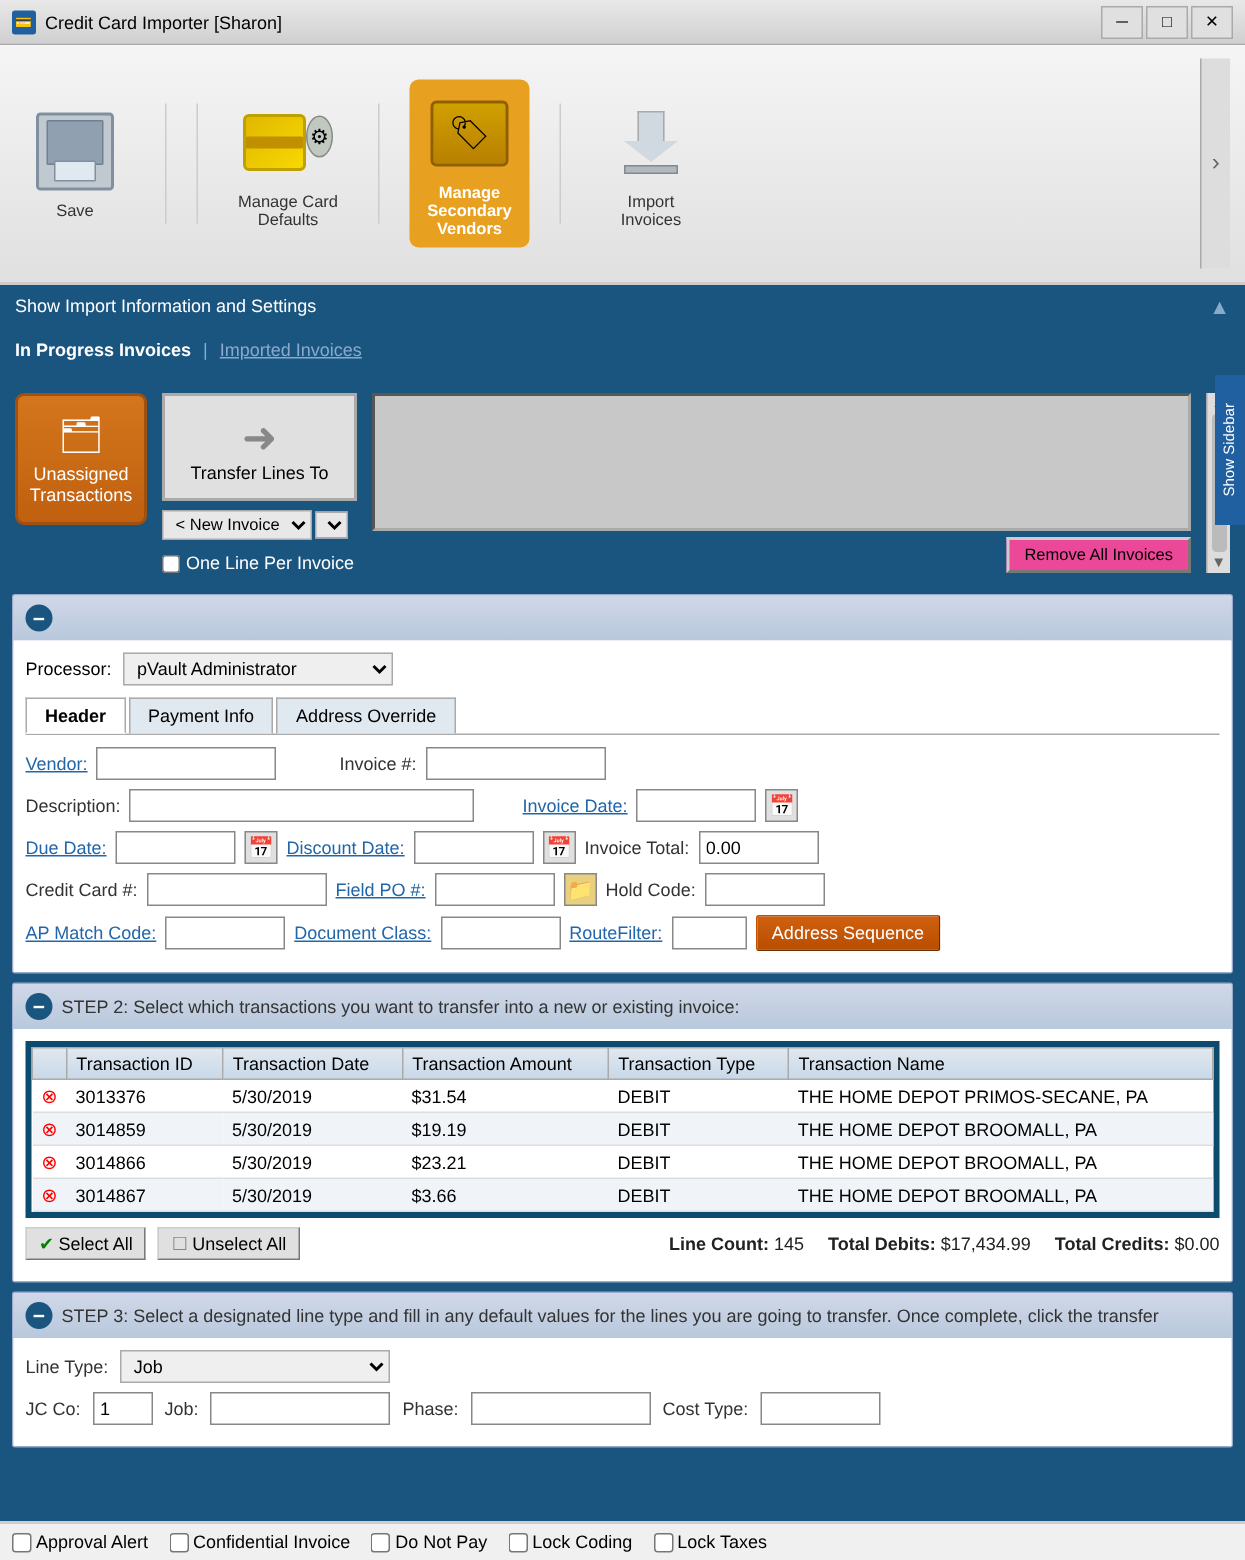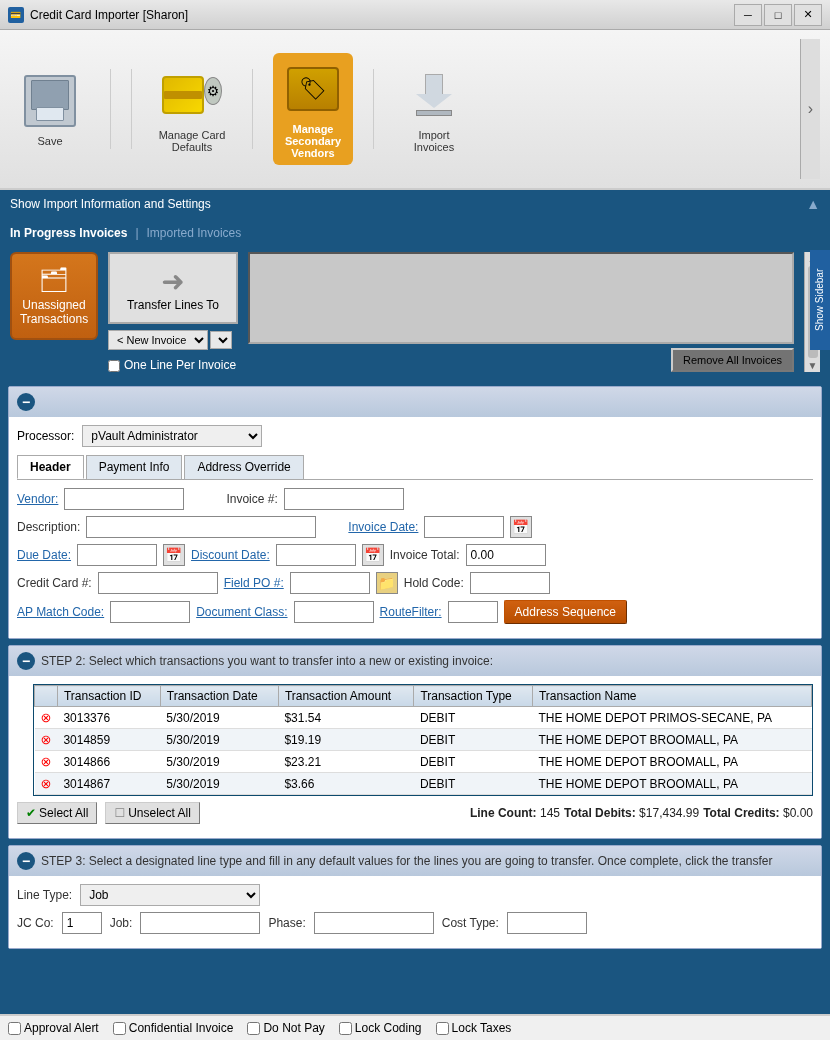--- a/index.html
+++ b/index.html
@@ -57,24 +57,24 @@
     .main { background: #1a5580; padding: 0; height: calc(1040px - 190px); overflow-y: auto; }
 
     
     .import-info-bar {
       background: #1a5580; color: white; padding: 6px 10px;
       cursor: pointer; font-size: 12px; display: flex; align-items: center;
     }
 
     
     .invoice-panel { background: #1a5580; padding: 8px 10px; }
-    .invoice-tabs { display: flex; align-items: center; margin-bottom: 12px; }
+    .invoice-tabs { display: flex; align-items: center; margin-bottom: 22px; }
     .invoice-tab-label { color: white; font-size: 12px; }
     .invoice-tab-sep { color: #88aacc; margin: 0 8px; }
-    .invoice-tab-label.inactive { color: #88aacc; cursor: pointer; }
+    .invoice-tab-label.inactive { color: #88aacc; cursor: pointer; text-decoration: underline; }
 
     .invoice-area { display: flex; gap: 10px; }
     .unassigned-btn {
       background: linear-gradient(to bottom, #d4761c, #c06010);
       color: white; width: 88px; height: 88px;
       border: 2px solid #a05010; border-radius: 6px; cursor: pointer;
       display: flex; flex-direction: column; align-items: center; justify-content: center;
       font-size: 11px; text-align: center; flex-shrink: 0;
     }
     .unassigned-icon { font-size: 24px; margin-bottom: 4px; }
@@ -88,21 +88,21 @@
     .new-invoice-row { display: flex; align-items: center; gap: 2px; }
     .new-invoice-select {
       background: #e8e8e8; border: 1px solid #aaa; padding: 2px 4px;
       font-size: 11px; width: 100px;
     }
     .new-invoice-dropdown { background: #e8e8e8; border: 1px solid #aaa; padding: 2px; font-size: 11px; }
     .one-line-row { display: flex; align-items: flex-end; gap: 4px; color: white; font-size: 11px; margin-top: 2px; }
 
     .invoice-list-area { flex: 1; background: #c8c8c8; border: 2px inset #aaa; min-height: 100px; }
     .remove-all-area { display: flex; justify-content: flex-end; margin-top: 4px; }
-    .remove-all-btn { background: #737373; border: 2px outset #ccc; padding: 4px 10px; cursor: pointer; font-size: 11px; }
+    .remove-all-btn { background: #ec4899; border: 2px outset #ccc; padding: 4px 10px; cursor: pointer; font-size: 11px; }
 
     
     .step-section { background: #e8edf2; margin: 6px 8px; border: 1px solid #99aacc; border-radius: 2px; }
     .step-header { background: linear-gradient(to bottom, #d0d8e8, #b8c8dc); padding: 6px 8px; display: flex; align-items: center; gap: 6px; }
     .step-minus { width: 18px; height: 18px; background: #1a5580; border-radius: 50%; color: white; display: flex; align-items: center; justify-content: center; font-weight: bold; font-size: 14px; cursor: pointer; flex-shrink: 0; }
     .step-title { font-size: 12px; color: #333; }
     .step-body { padding: 8px; background: white; }
 
     
     .processor-row { display: flex; align-items: center; gap: 8px; margin-bottom: 8px; }
@@ -126,26 +126,26 @@
     .form-input.md { width: 120px; }
     .cal-btn { width: 22px; height: 22px; background: #e0e0e0; border: 1px solid #888; cursor: pointer; display: flex; align-items: center; justify-content: center; font-size: 14px; }
     .folder-btn { width: 22px; height: 22px; background: #e8d080; border: 1px solid #888; cursor: pointer; display: flex; align-items: center; justify-content: center; font-size: 14px; }
     .addr-seq-btn { background: linear-gradient(to bottom, #d06010, #b84e00); color: white; border: 1px outset #c05000; padding: 4px 10px; cursor: pointer; font-size: 12px; border-radius: 2px; }
 
     
     .trans-table { width: 100%; border-collapse: collapse; font-size: 11px; }
     .trans-table th { background: linear-gradient(to bottom, #e0e8f0, #c8d8e8); padding: 3px 6px; text-align: left; border: 1px solid #aaa; font-weight: normal; }
     .trans-table td { padding: 3px 6px; border-bottom: 1px solid #ddd; }
     .trans-table tr:nth-child(even) td { background: #f0f4f8; }
-    .trans-table-wrap { max-height: 120px; overflow-y: auto; border: 1px solid #0c4a6e; margin-left: 16px; }
+    .trans-table-wrap { max-height: 120px; overflow-y: auto; border: 4px solid #0c4a6e; }
 
     
     .select-row { display: flex; align-items: center; gap: 8px; padding: 6px 0; }
     .select-btn { background: #e0e0e0; border: 1px outset #ccc; padding: 3px 8px; cursor: pointer; font-size: 11px; display: flex; align-items: center; gap: 3px; }
-    .counts-row { margin-left: auto; display: flex; gap: 4px; font-size: 11px; color: #222; }
+    .counts-row { margin-left: auto; display: flex; gap: 16px; font-size: 11px; color: #222; }
     .count-label { font-weight: bold; }
 
     
     .linetype-row { display: flex; align-items: center; gap: 8px; margin-bottom: 6px; }
     .linetype-select { width: 180px; border: 1px solid #aaa; padding: 2px 4px; font-size: 12px; }
 
     
     .bottom-fields { display: flex; gap: 8px; flex-wrap: wrap; }
 
     

